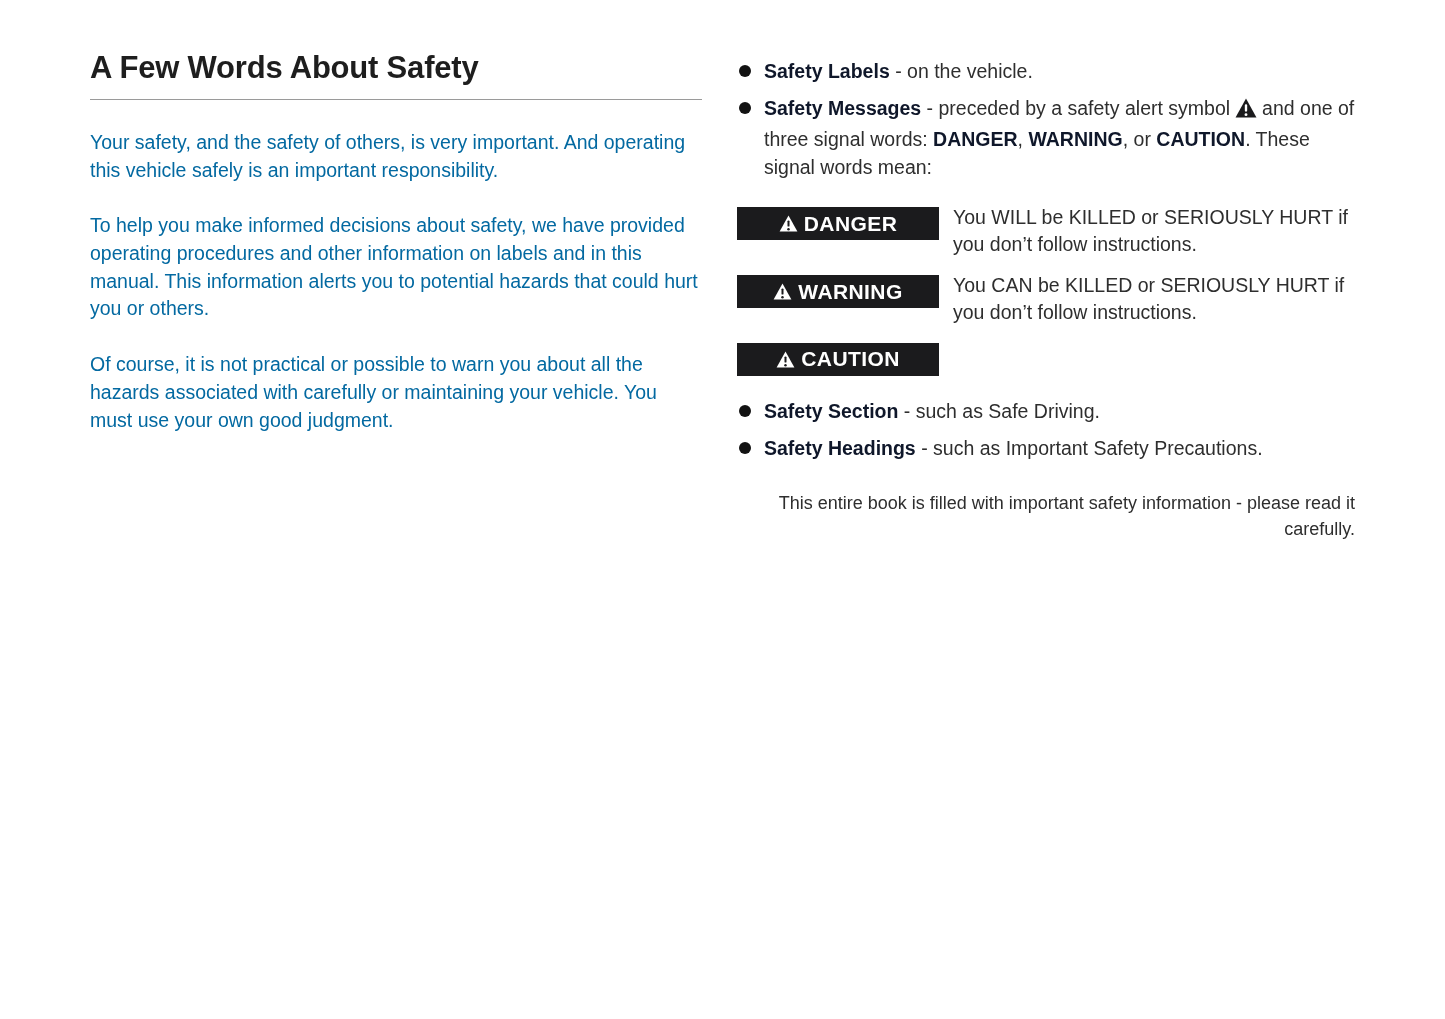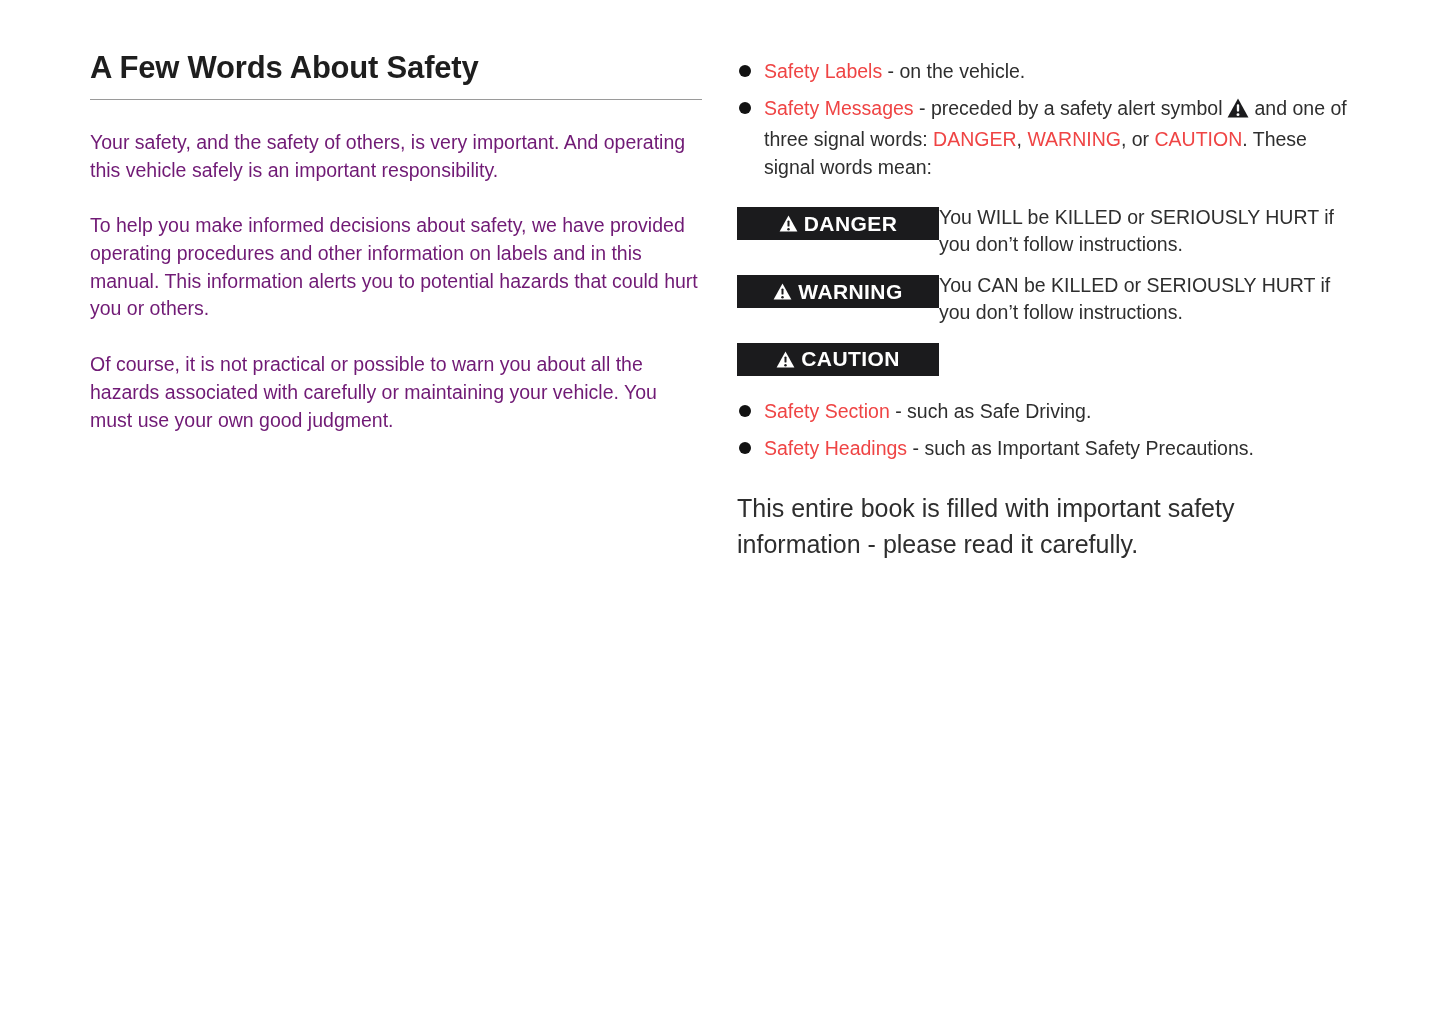--- a/index.html
+++ b/index.html
@@ -10,40 +10,40 @@
     color: #2e2e2e;
   }
   .page { position: relative; width: 1445px; height: 788px; background: #ffffff; overflow: hidden; }
 
   .col-left  { position: absolute; left: 90px;  top: 50px; width: 612px; }
   .col-right { position: absolute; left: 737px; top: 57px; width: 618px; }
 
   .title { font-size: 31px; font-weight: bold; color: #1e1e1e; letter-spacing: -0.2px; }
   .title-rule { border: none; border-top: 1px solid #9a9a9a; margin: 13px 0 29px 0; }
 
-  .para  { font-size: 19.5px; line-height: 1.42; margin-bottom: 28px; color: #701a75; }
+  .para  { font-size: 19.5px; line-height: 1.42; margin-bottom: 28px; color: #0369a1; }
   .intro { font-size: 19.5px; line-height: 1.42; margin-bottom: 20px; }
 
   .bullets { list-style: none; }
   .bullet-item { display: flex; align-items: flex-start; margin-bottom: 9px; font-size: 19.5px; line-height: 1.44; }
   .dot { flex: 0 0 auto; width: 12px; height: 12px; border-radius: 50%; background: #121212; margin: 8px 13px 0 2px; }
-  .bullet-text b { font-weight: normal; color: #ef4444; }
+  .bullet-text b { font-weight: bold; color: #0f172a; }
 
   .signal-rows { margin: 23px 0 21px 0; }
   .signal-row { display: flex; align-items: flex-start; margin-bottom: 14px; }
   .badge {
     flex: 0 0 auto; width: 202px; height: 33px; margin-top: 3px;
     background: #1b1b1d; color: #ffffff;
     display: flex; align-items: center; justify-content: center;
   }
   .badge svg { margin-right: 6px; display: block; }
   .blabel { font-weight: bold; font-size: 21px; letter-spacing: 0.4px; }
-  .signal-desc { flex: 1 1 auto; font-size: 19.5px; line-height: 1.38; }
+  .signal-desc { flex: 1 1 auto; margin-left: 14px; font-size: 19.5px; line-height: 1.38; }
 
-  .closing { font-size: 25px; line-height: 1.42; margin-top: 29px; }
+  .closing { font-size: 18px; line-height: 1.42; margin-top: 29px; text-align: right; }
 
   .alert-inline { display: inline-block; vertical-align: -3px; margin: 0 5px; }
 </style>
 </head>
 <body>
 
 <div class="page">
 
   <div class="col-left">
     <h1 class="title">A Few Words About Safety</h1>

